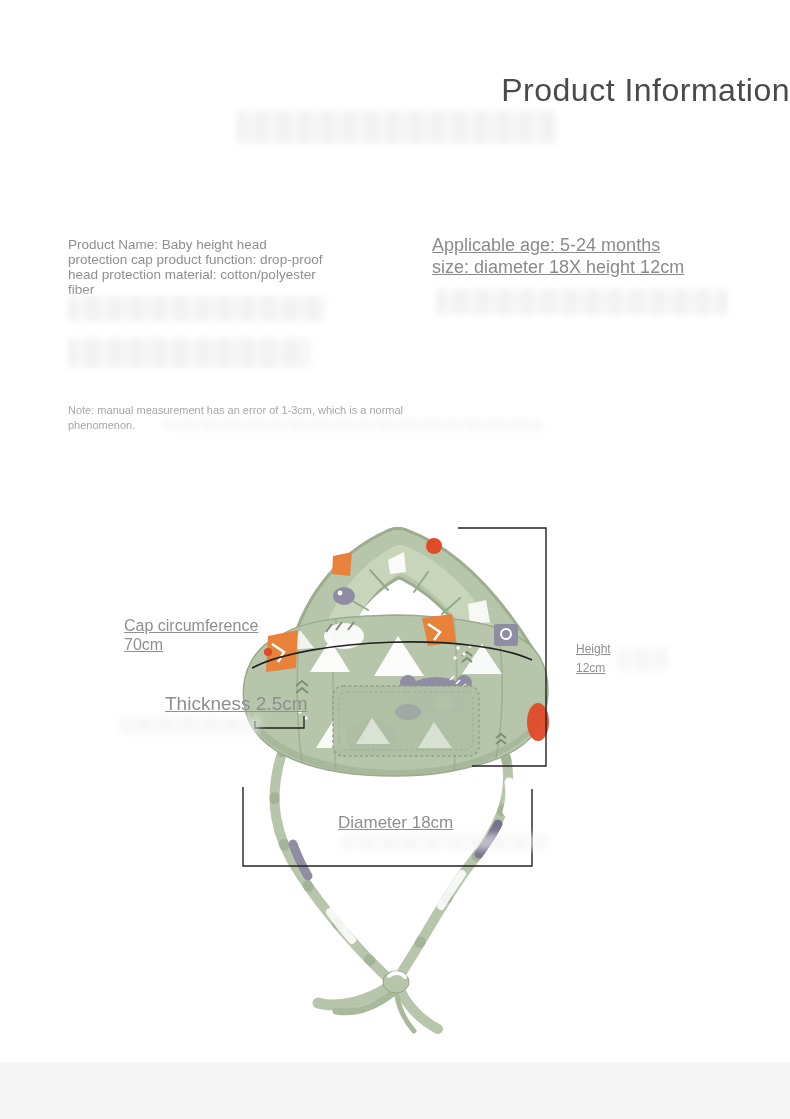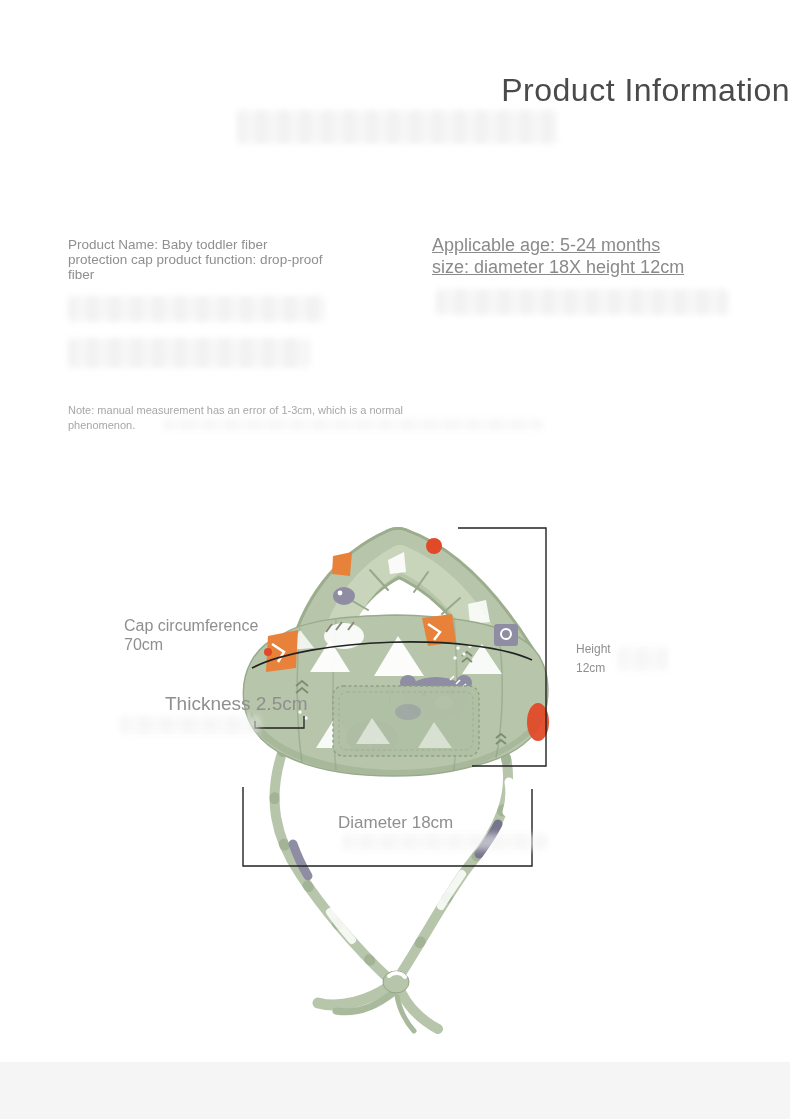--- a/index.html
+++ b/index.html
@@ -53,20 +53,21 @@
     left: 68px; top: 403px; width: 520px;
     font-size: 11px; line-height: 14.5px;
     color: #a7a7a7;
   }
 
   
   .dim-label {
     position: absolute;
     color: #8f8f8f;
     line-height: 19px;
+    text-decoration: underline;
   }
   .lbl-circumference { left: 124px; top: 616px; font-size: 16px; }
   .lbl-thickness     { left: 122px; top: 694px; font-size: 19px; margin-left: 43px; }
   .lbl-height        { left: 576px; top: 640px; font-size: 12px; }
   .lbl-diameter      { left: 338px; top: 813px; font-size: 17px; }
 
   
   .product-svg {
     position: absolute;
     left: 0; top: 0;
@@ -81,22 +82,23 @@
     background: #f5f5f5;
   }
 </style>
 </head>
 <body>
 
 <h1 class="page-title">Product Information</h1>
 <div class="ghost" style="left:237px; top:110px; width:320px; height:34px;"></div>
 
 <div class="info-left">
-  <div>Product Name: Baby toddler fiber</div>
+  <div>Product Name: Baby height head</div>
   <div>protection cap product function: drop-proof</div>
+  <div>head protection material: cotton/polyester</div>
   <div>fiber</div>
 </div>
 <div class="ghost" style="left:68px; top:296px; width:258px; height:26px;"></div>
 <div class="ghost" style="left:68px; top:338px; width:242px; height:30px;"></div>
 
 <div class="info-right">
   <div>Applicable age: 5-24 months</div>
   <div>size: diameter 18X height 12cm</div>
 </div>
 <div class="ghost" style="left:436px; top:289px; width:292px; height:26px;"></div>

